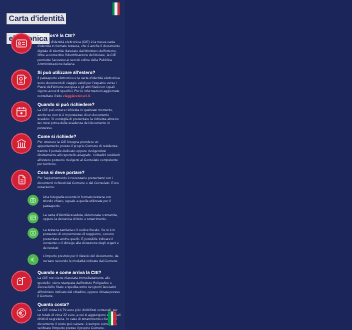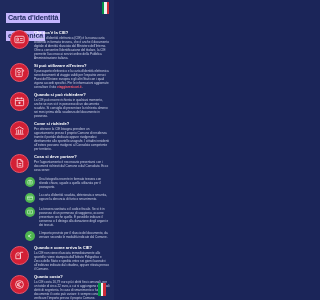--- a/index.html
+++ b/index.html
@@ -32,21 +32,21 @@
   #flag-bottom span { width: 33.34%; }
 
   
   #title-block {
     position: absolute;
     top: 6px; left: 6px;
     width: 86px;
   }
   .title-line {
     display: inline-block;
-    background: #c4b5fd;
+    background: #e5e5e5;
     color: #1f2a5e;
     font-size: 7.2px;
     font-weight: bold;
     line-height: 9px;
     padding: 0.5px 2px;
     margin-bottom: 1.5px;
     letter-spacing: -0.1px;
     white-space: nowrap;
   }
 

